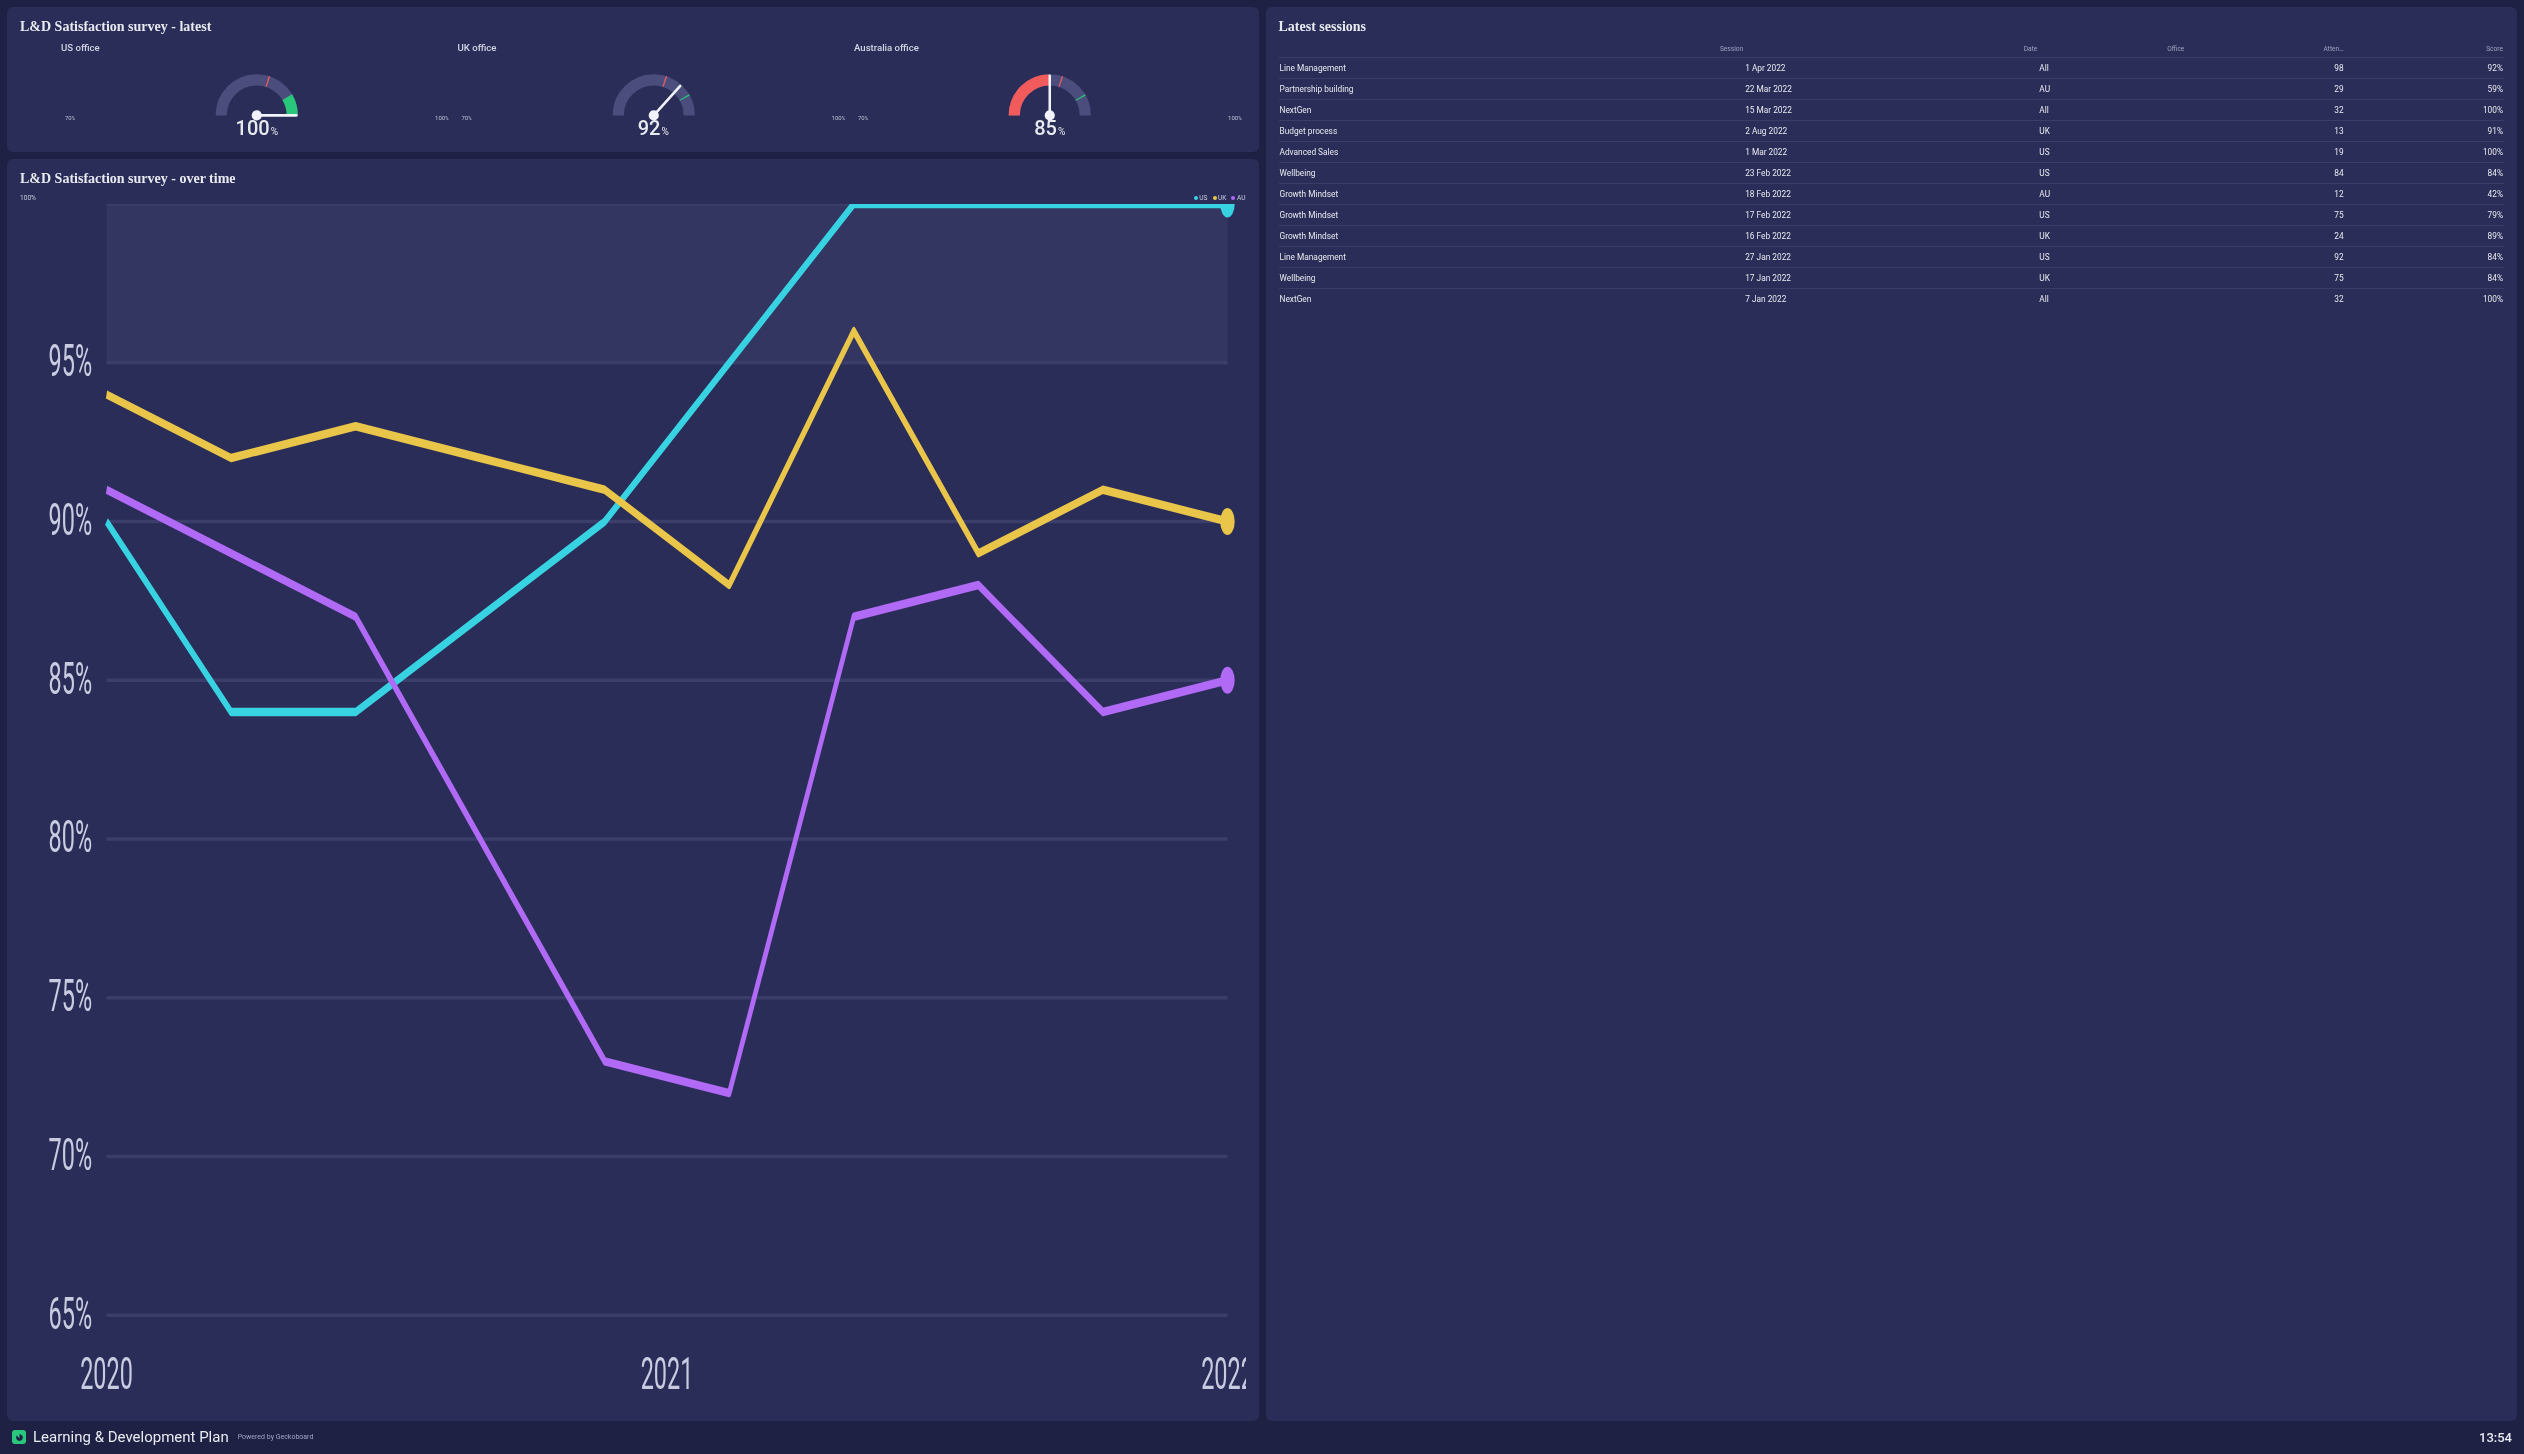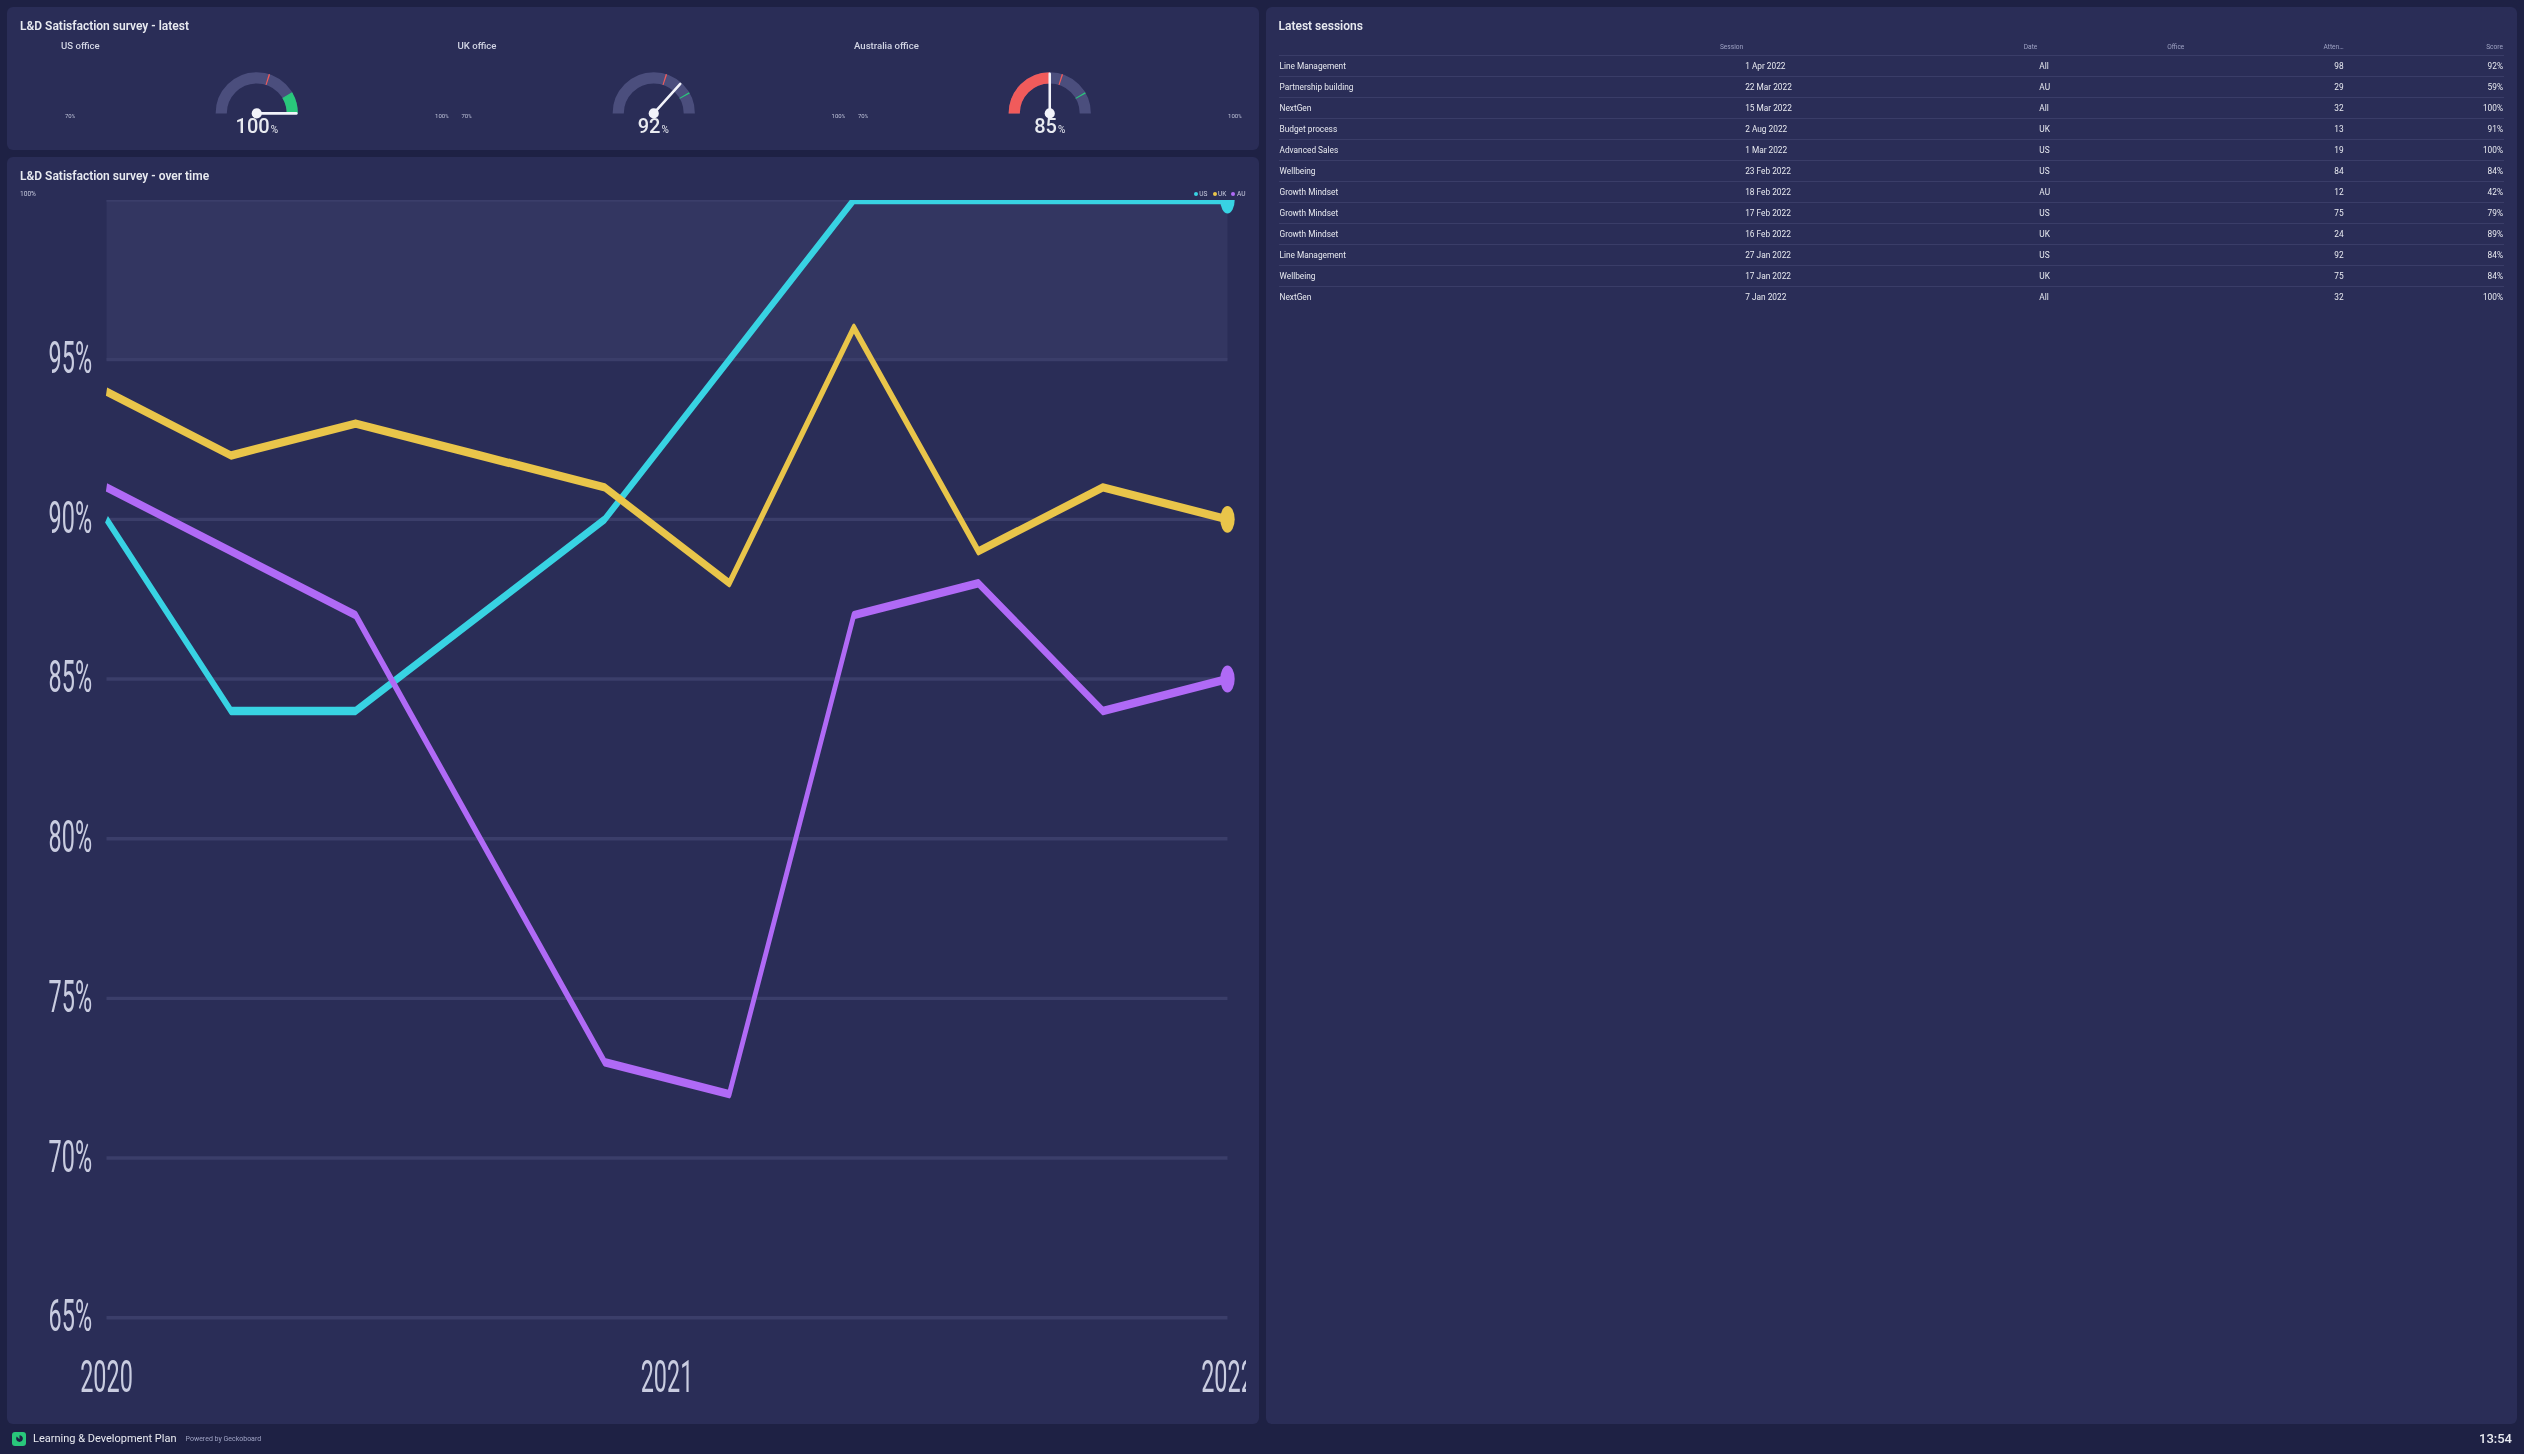--- a/index.html
+++ b/index.html
@@ -23,21 +23,21 @@
   .card {
     background:#2a2d57;
     border-radius:6px;
     padding:12px 13px;
     display:flex;
     flex-direction:column;
   }
   .card-gauges { grid-column:1; grid-row:1; }
   .card-line   { grid-column:1; grid-row:2; }
   .card-table  { grid-column:2; grid-row:1 / span 2; }
-  .card-title { font-size:12px; font-weight:600; margin-bottom:7px; }
+  .card-title { font-size:14px; font-weight:600; margin-bottom:7px;font-family:Liberation Serif, serif; }
 
   
   .gauges-row { display:flex; gap:5px;margin-left:41px; }
   .gauge-cell { flex:1; display:flex; flex-direction:column; }
   .gauge-label { font-size:9.6px; font-weight:500; color:#d2d5e4; margin-bottom:4px; }
   .gauge-svg-wrap { position:relative; height:66px; }
   .gauge-value { text-align:center; font-size:20px; font-weight:500; margin-top:-7px; }
   .gauge-value .pct { font-size:10px; font-weight:400; margin-left:1px; }
   .gauge-ticks { position:absolute; bottom:2px; left:4px; right:4px; display:flex; justify-content:space-between; font-size:6px; color:#bfc3d9; }
   .gauge-ticks .sm { font-size:4.5px; }
@@ -64,21 +64,21 @@
   
   .footer {
     background:#1e2144;
     padding:7px 12px 8px 12px;
     display:flex; align-items:center; gap:7px;
   }
   .logo-badge {
     width:14px; height:14px; border-radius:3px; background:#29c77b;
     display:flex; align-items:center; justify-content:center; color:#1e2144; font-weight:700;
   }
-  .footer-title { font-size:11px; font-weight:400; }
+  .footer-title { font-size:15px; font-weight:400; }
   .footer-powered { font-size:7px; color:#9fa3c4; margin-left:2px; }
   .footer-clock { margin-left:auto; font-size:13px; font-weight:500; }
 
   .legend-row { display:flex; justify-content:space-between; font-size:6.6px; color:#c9cce0; margin-bottom:2px; }
   .legend-dots { display:flex; gap:5px; align-items:center; }
   .dot { width:4px; height:4px; border-radius:50%; display:inline-block; margin-right:1.5px; }
 
   .yaxis-label { font-size:13px; fill:#c9cce0; }
   .xaxis-label { font-size:13px; fill:#c9cce0; }
   .gridline { stroke:#3b3e6a; stroke-width:1; }

